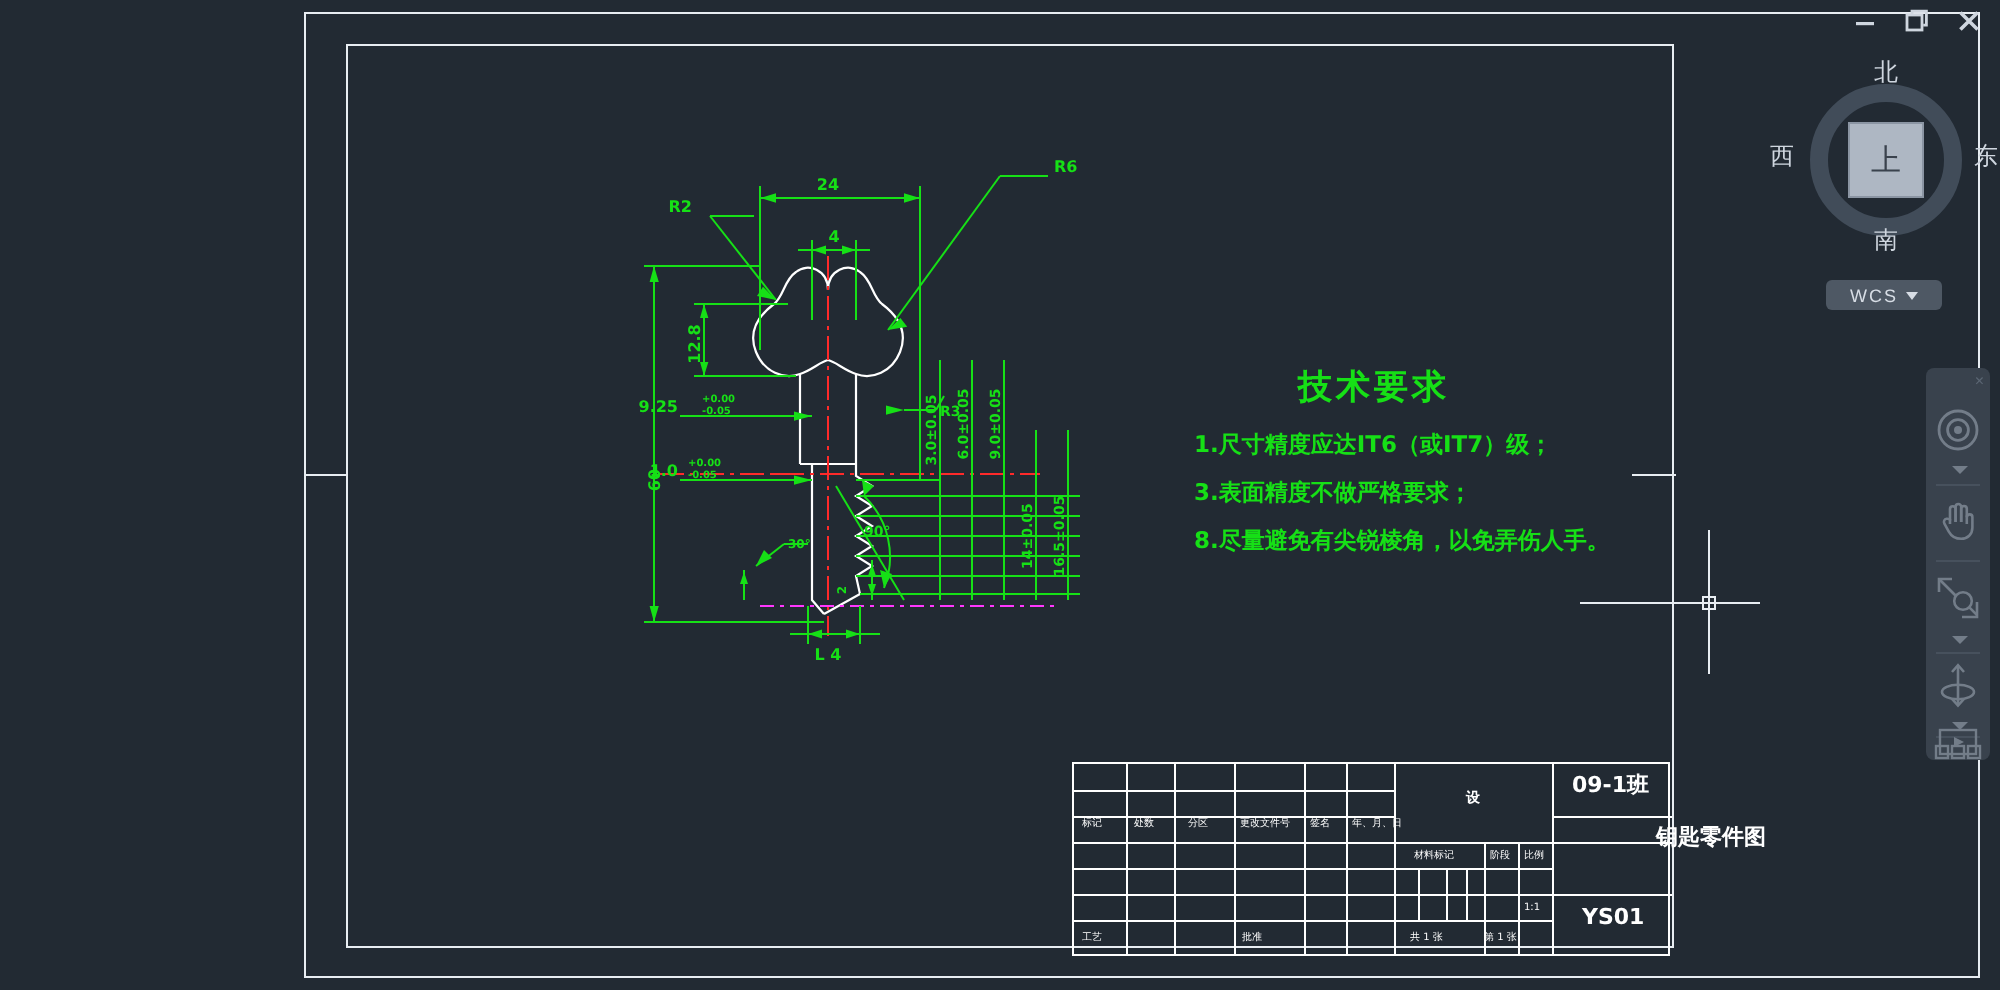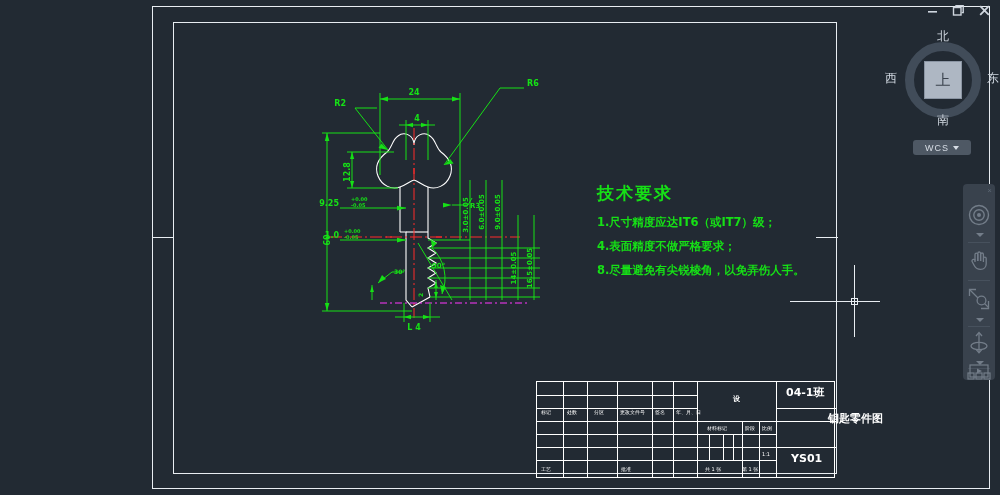--- a/index.html
+++ b/index.html
@@ -20,21 +20,21 @@
      border:1px solid #e8edf2;box-sizing:border-box;}
   
   .tick{position:absolute;background:#e8edf2;}
 
   
   .cad{position:absolute;left:0;top:0;width:1000px;height:495px;pointer-events:none;}
 
   
   .tech{position:absolute;left:597px;top:182px;color:#16e016;
         font-family:"DejaVu Sans",sans-serif;}
-  .tech-title{font-size:17px;font-weight:bold;text-align:left;width:180px;
+  .tech-title{font-size:17px;font-weight:bold;text-align:center;width:180px;
       letter-spacing:2px;margin-bottom:10px;}
   .tech-line{font-size:11.5px;font-weight:bold;margin-bottom:9px;white-space:nowrap;}
 
   
   .titleblock{position:absolute;left:536px;top:381px;width:299px;height:97px;
      border:1px solid #ffffff;box-sizing:border-box;}
   .tb-grid{position:absolute;inset:0;}
   .tb-line{position:absolute;background:#ffffff;}
   .tb-h{height:1px;}
   .tb-v{width:1px;}
@@ -263,21 +263,21 @@
       <text x="432" y="268" font-size="7">90°</text>
       <text x="394" y="274" font-size="6">30°</text>
       <text x="423" y="295" text-anchor="middle" transform="rotate(-90 423 295)" font-size="6">2</text>
       <text x="414" y="330" text-anchor="middle">L 4</text>
     </g>
   </svg>
 
   <div class="tech">
     <div class="tech-title">技术要求</div>
     <div class="tech-line">1.尺寸精度应达IT6（或IT7）级；</div>
-    <div class="tech-line">4.表面精度不做严格要求；</div>
+    <div class="tech-line">3.表面精度不做严格要求；</div>
     <div class="tech-line">8.尽量避免有尖锐棱角，以免弄伤人手。</div>
   </div>
 
   <div class="titleblock">
     <div class="tb-grid">
 
       <div class="tb-line tb-h" style="left:0;top:13px;width:160px;"></div>
       <div class="tb-line tb-h" style="left:0;top:26px;width:160px;"></div>
       <div class="tb-line tb-h" style="left:0;top:39px;width:299px;"></div>
       <div class="tb-line tb-h" style="left:0;top:52px;width:160px;"></div>
@@ -316,21 +316,21 @@
     <div class="tb-txt" style="left:84px;top:85px;">批准</div>
 
     <div class="tb-txt" style="left:170px;top:44px;">材料标记</div>
     <div class="tb-txt" style="left:208px;top:44px;">阶段</div>
     <div class="tb-txt" style="left:225px;top:44px;">比例</div>
     <div class="tb-txt" style="left:225px;top:70px;">1:1</div>
     <div class="tb-txt" style="left:168px;top:85px;">共 1 张</div>
     <div class="tb-txt" style="left:205px;top:85px;">第 1 张</div>
     <div class="tb-txt tb-mid" style="left:196px;top:14px;">设</div>
 
-    <div class="tb-txt tb-big" style="left:249px;top:5px;">04-1班</div>
+    <div class="tb-txt tb-big" style="left:249px;top:5px;">09-1班</div>
     <div class="tb-txt tb-big" style="left:243px;top:31px;margin-left:48px;">钥匙零件图</div>
     <div class="tb-txt tb-big" style="left:254px;top:71px;">YS01</div>
   </div>
 
   <div class="viewcube">
     <div class="vc-ring"></div>
     <div class="vc-top">上</div>
     <div class="vc-lbl vc-n">北</div>
     <div class="vc-lbl vc-s">南</div>
     <div class="vc-lbl vc-w">西</div>

